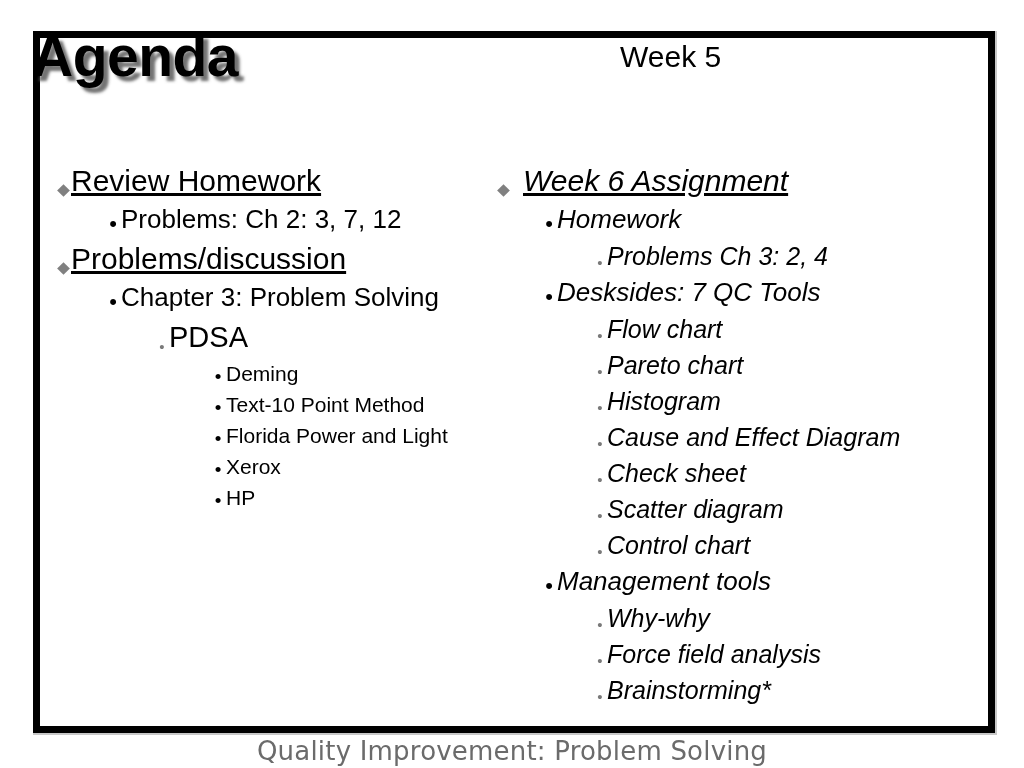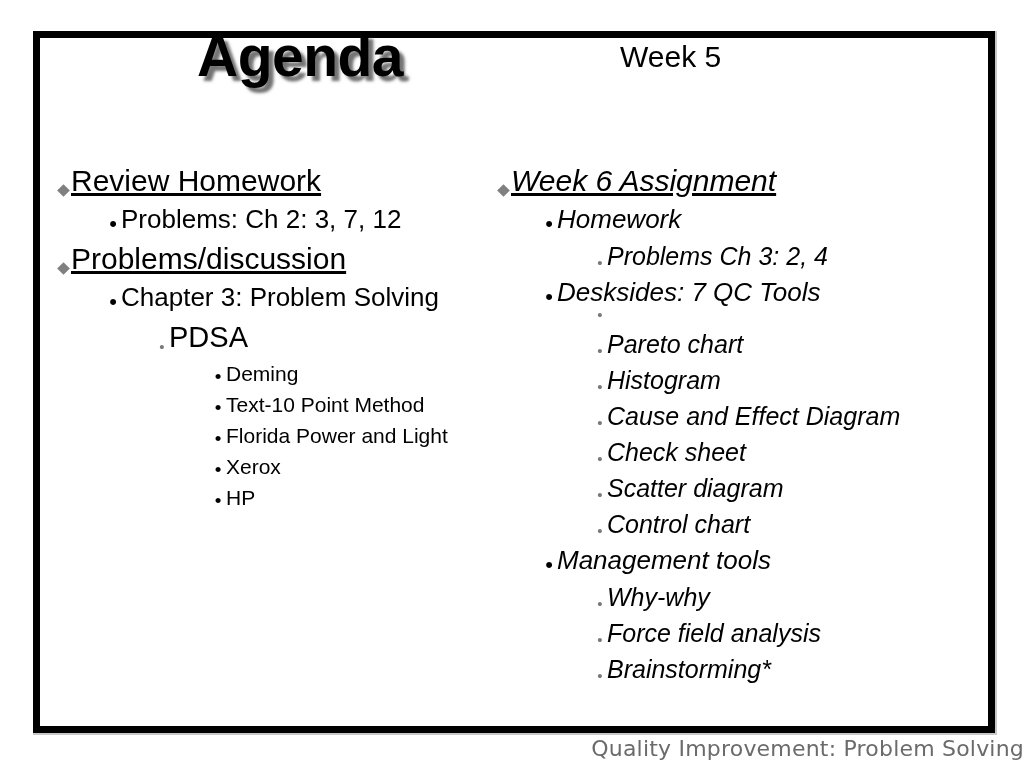--- a/index.html
+++ b/index.html
@@ -41,27 +41,27 @@
     left: 0;
     top: 22px;
     width: 100%;
     height: 80px;
   }
   .slide-title {
     position: absolute;
     left: 0;
     top: 0;
     width: 600px;
-    text-align: center;
     font-size: 57px;
     font-weight: bold;
     line-height: 68px;
     letter-spacing: -0.5px;
     color: #000000;
     text-shadow: 5px 5px 3px rgba(90,90,90,0.85);
+    padding-left: 32px;
   }
   .week-label {
     position: absolute;
     left: 620px;
     top: 18px;
     width: 300px;
     text-align: left;
     font-size: 30px;
     font-weight: normal;
     color: #000000;
@@ -154,35 +154,35 @@
     line-height: 31px;
   }
 
   
   .col-left  .lvl1 { padding-left: 0px;   }
   .col-left  .lvl2 { padding-left: 50px;  }
   .col-left  .lvl3 { padding-left: 100px; }
   .col-left  .lvl4 { padding-left: 155px; }
 
   
-  .col-right .lvl1 { padding-left: 0px;   }
+  .col-right .lvl1 { padding-left: 0px; gap: 12px;   }
   .col-right .lvl2 { padding-left: 46px;  }
   .col-right .lvl3 { padding-left: 98px;  }
 
   .col-left .lvl3 .row-text { font-size: 29px; line-height: 42px; }
 
   
   .footer {
     position: absolute;
     left: 0;
     top: 736px;
     width: 1024px;
-    text-align: right;
+    text-align: center;
     font-family: "DejaVu Sans", sans-serif;
-    font-size: 22px;
+    font-size: 26px;
     color: #6b6b6b;
     letter-spacing: 0.2px;
   }
 </style>
 </head>
 <body>
 
 <div class="slide">
 
   <div class="frame"></div>
@@ -252,20 +252,21 @@
       <div class="row lvl3">
         <span class="bullet">•</span>
         <span class="row-text">Problems Ch 3: 2, 4</span>
       </div>
       <div class="row lvl2">
         <span class="bullet">•</span>
         <span class="row-text">Desksides: 7 QC Tools</span>
       </div>
       <div class="row lvl3">
         <span class="bullet">•</span>
+        <span class="row-text">Flow chart</span>
       </div>
       <div class="row lvl3">
         <span class="bullet">•</span>
         <span class="row-text">Pareto chart</span>
       </div>
       <div class="row lvl3">
         <span class="bullet">•</span>
         <span class="row-text">Histogram</span>
       </div>
       <div class="row lvl3">

